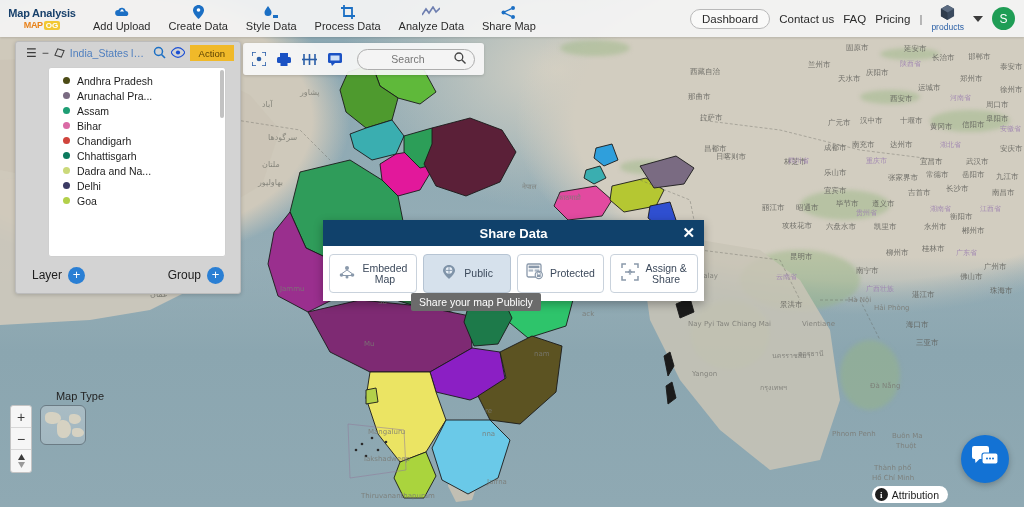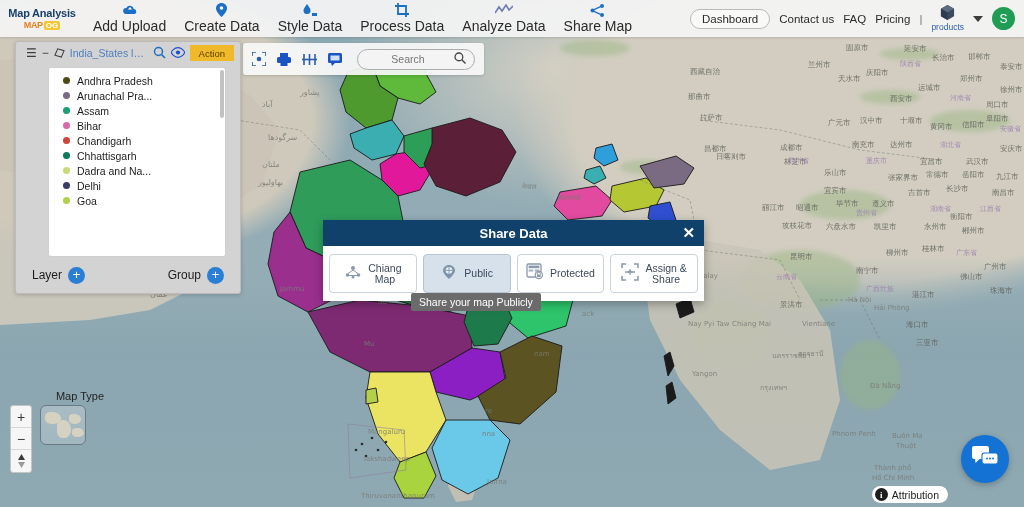--- a/index.html
+++ b/index.html
@@ -67,21 +67,21 @@
     margin-left: 1px; font-size: 8px;
   }
 
   .navitems { display: flex; align-items: center; margin-left: 6px; }
   .navitem {
     display: flex; flex-direction: column; align-items: center; justify-content: center;
     padding: 0 9px; cursor: pointer; height: 37px;
   }
   .navitem .ic { height: 14px; display: flex; align-items: center; color: #1b6fc4; }
   .navitem .tx {
-    font-size: 14px; color: #2b2b2b; margin-top: 1px; white-space: nowrap;
+    font-size: 11px; color: #2b2b2b; margin-top: 1px; white-space: nowrap;
   }
 
   .navright {
     margin-left: auto; display: flex; align-items: center; gap: 9px; padding-right: 9px;
   }
   .dash-pill {
     border: 1px solid #b9b9b9; border-radius: 13px; padding: 3px 11px;
     font-size: 11.5px; color: #2b2b2b; background: rgba(255,255,255,0.5);
     cursor: pointer;
   }
@@ -401,21 +401,21 @@
         <span class="lbl prov" style="left: 930px; top: 204px;">湖南省</span>
         <span class="lbl prov" style="left: 980px; top: 204px;">江西省</span>
         <span class="lbl cn" style="left: 986px; top: 100px;">周口市</span>
         <span class="lbl cn" style="left: 986px; top: 114px;">阜阳市</span>
         <span class="lbl cn" style="left: 1000px; top: 144px;">安庆市</span>
         <span class="lbl cn" style="left: 930px; top: 122px;">黄冈市</span>
         <span class="lbl cn" style="left: 962px; top: 120px;">信阳市</span>
         <span class="lbl cn" style="left: 900px; top: 116px;">十堰市</span>
         <span class="lbl cn" style="left: 860px; top: 116px;">汉中市</span>
         <span class="lbl cn" style="left: 828px; top: 118px;">广元市</span>
-        <span class="lbl cn" style="left: 780px; top: 143px;">成都市</span>
+        <span class="lbl cn" style="left: 824px; top: 143px;">成都市</span>
         <span class="lbl cn" style="left: 852px; top: 140px;">南充市</span>
         <span class="lbl cn" style="left: 890px; top: 140px;">达州市</span>
         <span class="lbl cn" style="left: 920px; top: 157px;">宜昌市</span>
         <span class="lbl cn" style="left: 966px; top: 157px;">武汉市</span>
         <span class="lbl cn" style="left: 824px; top: 168px;">乐山市</span>
         <span class="lbl cn" style="left: 888px; top: 173px;">张家界市</span>
         <span class="lbl cn" style="left: 926px; top: 170px;">常德市</span>
         <span class="lbl cn" style="left: 962px; top: 170px;">岳阳市</span>
         <span class="lbl cn" style="left: 996px; top: 172px;">九江市</span>
         <span class="lbl cn" style="left: 824px; top: 186px;">宜宾市</span>
@@ -682,21 +682,21 @@
         <span>
           <svg width="18" height="18" viewBox="0 0 18 18">
               <circle cx="9" cy="5" r="2" fill="#8a99ab"></circle>
               <circle cx="3.5" cy="12" r="1.8" fill="#8a99ab"></circle>
               <circle cx="14.5" cy="12" r="1.8" fill="#8a99ab"></circle>
               <circle cx="9" cy="14" r="1.5" fill="#8a99ab"></circle>
               <path d="M9 7L4 10.5M9 7l5 3.5M5 12.5h8" stroke="#8a99ab" stroke-width="1"></path>
             </svg>
         </span>
         <span class="lbl2">
-          <span>Chiang</span><br>
+          <span>Embeded</span><br>
           <span>Map</span>
         </span>
       </div>
 
       <div class="share-btn active">
         <span>
           <svg width="18" height="18" viewBox="0 0 18 18">
               <path d="M9 2c-3.3 0-6 2.5-6 5.6 0 3.6 6 8.4 6 8.4s6-4.8 6-8.4C15 4.5 12.3 2 9 2z" fill="#7f93a8"></path>
               <circle cx="9" cy="7.4" r="3.3" fill="#e8eff7"></circle>
               <path d="M5.8 7.4h6.4M9 4.1v6.6" stroke="#7f93a8" stroke-width=".9"></path>

